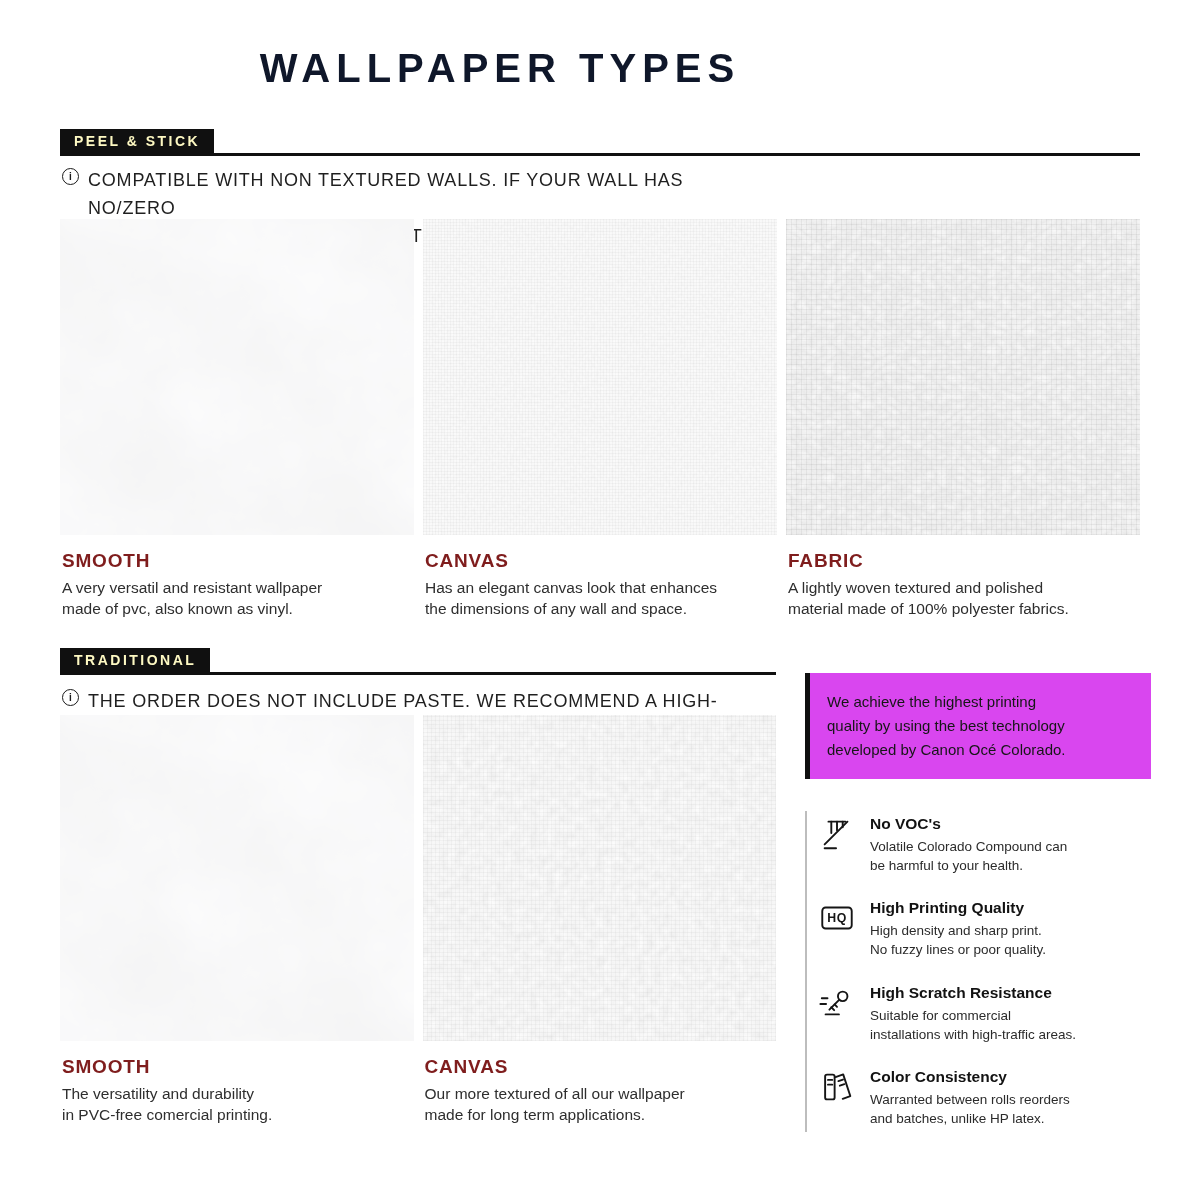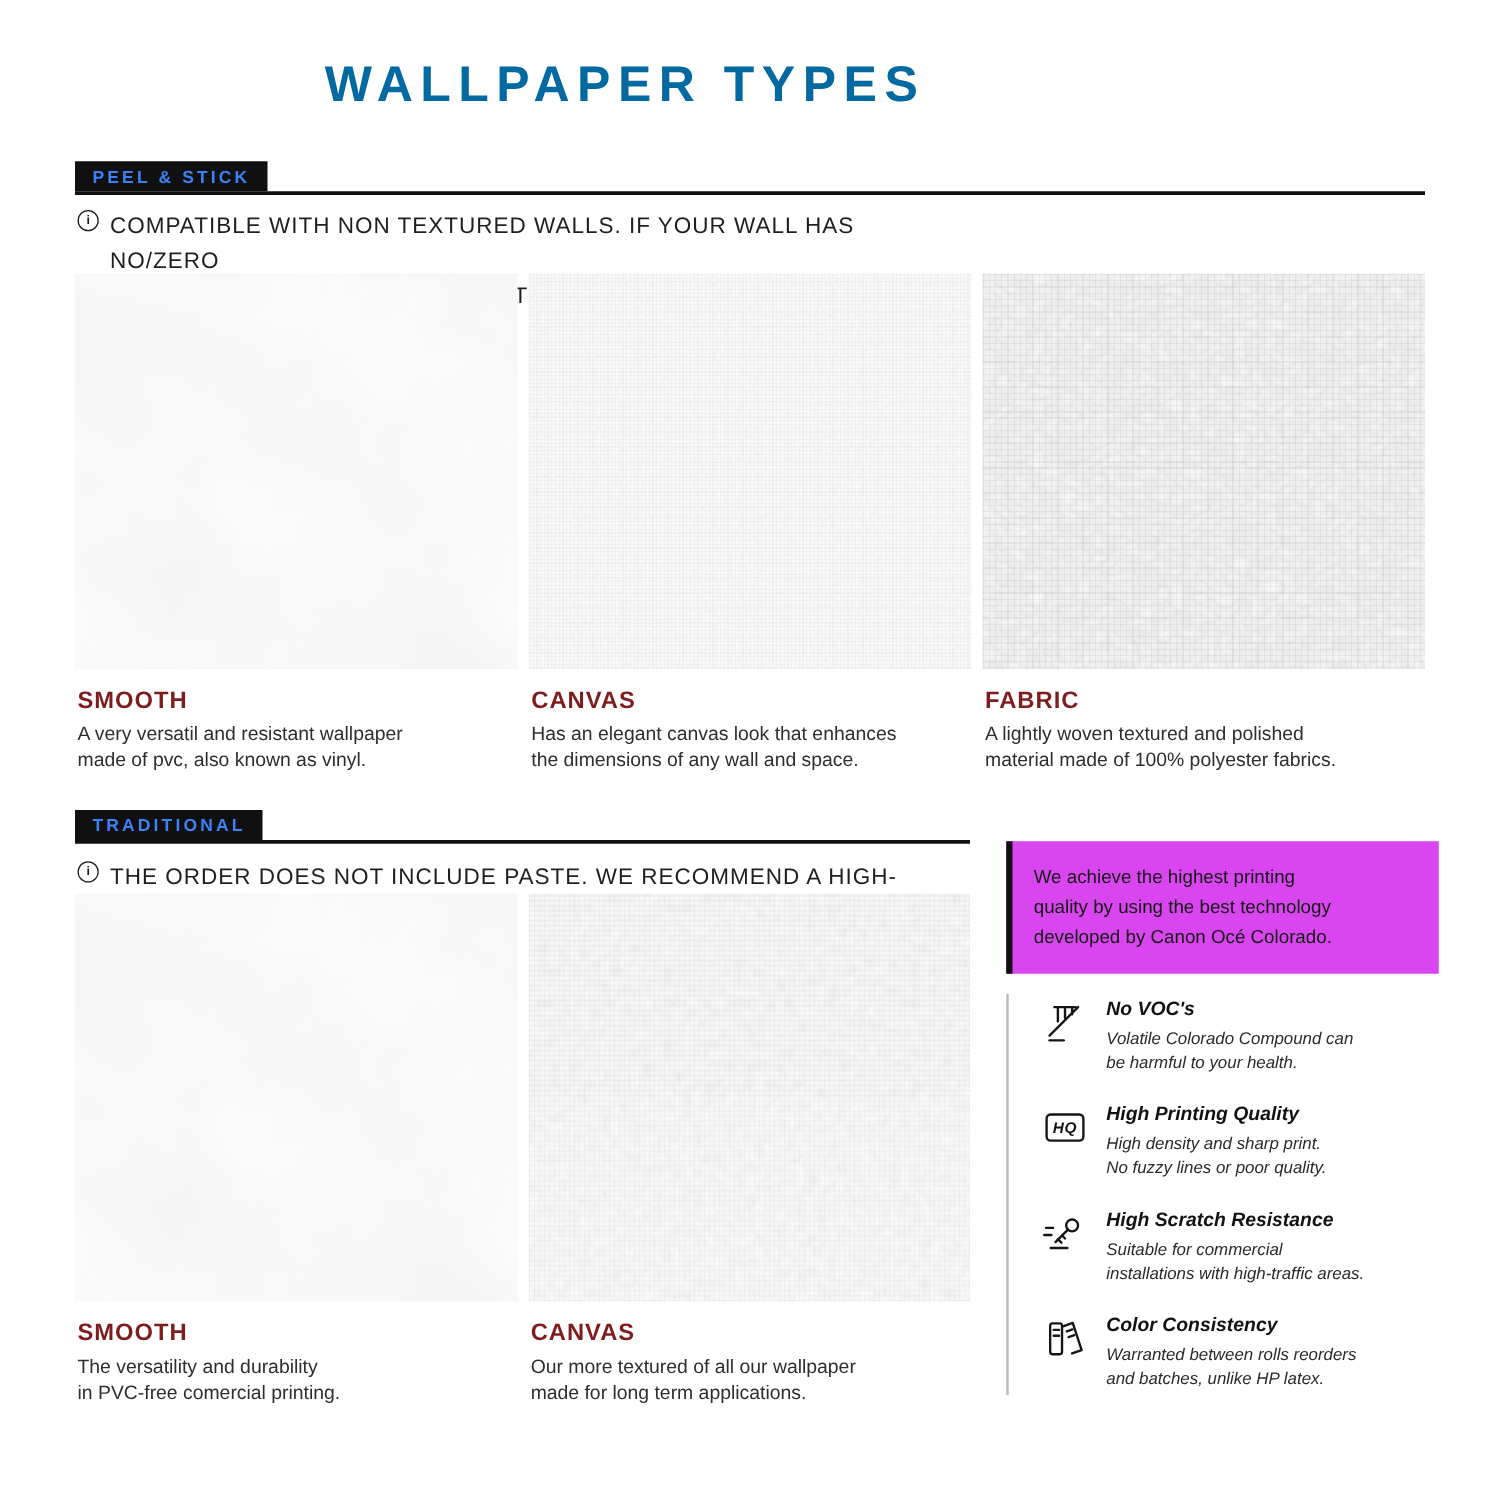--- a/index.html
+++ b/index.html
@@ -2,27 +2,27 @@
 <html><head>
 <meta charset="utf-8">
 <style>
   html,body{margin:0;padding:0;background:#ffffff;}
   body{font-family:"Liberation Sans","DejaVu Sans",sans-serif;color:#1a1a1a;}
   .page{position:relative;width:1200px;height:1200px;background:#fff;overflow:hidden;}
 
   
   .page-title{
     position:absolute;left:0;top:46px;width:1000px;margin:0;
-    text-align:center;font-size:40px;font-weight:700;letter-spacing:6px;color:#0369a1;
+    text-align:center;font-size:40px;font-weight:700;letter-spacing:6px;color:#0f172a;
   }
 
   
   .section-header{position:absolute;border-bottom:3px solid #101010;}
   .section-header .badge{
-    display:inline-block;background:#101010;color:#3b82f6;
+    display:inline-block;background:#101010;color:#fef9c3;
     font-size:14px;font-weight:700;letter-spacing:2.5px;
     padding:5px 14px 4px 14px;line-height:15px;
   }
   .sec1{left:60px;top:129px;width:1080px;}
   .sec2{left:60px;top:648px;width:716px;}
 
   
   .note{position:absolute;display:flex;gap:9px;align-items:flex-start;}
   .note1{left:62px;top:167px;width:640px;}
   .note2{left:62px;top:688px;width:720px;}
@@ -69,21 +69,21 @@
   }
 
   
   .quality-panel{position:absolute;left:805px;top:673px;width:346px;}
   .quote-box{
     background:#d946ef;border-left:5px solid #0f0f0f;
     padding:17px 16px 17px 17px;box-sizing:border-box;
   }
   .quote-text{font-size:15px;line-height:1.6;color:#161616;white-space:pre-line;}
   .feature-list{
-    margin-top:16px;border-left:2px solid #bdbdbd;padding:4px 0 4px 26px;font-style:italic;
+    margin-top:32px;border-left:2px solid #bdbdbd;padding:4px 0 4px 11px;
   }
   .feature-item{display:flex;gap:14px;margin-bottom:24px;align-items:flex-start;}
   .feature-item:last-child{margin-bottom:0;}
   .f-icon{width:38px;height:38px;flex:0 0 auto;stroke:#151515;stroke-width:2;
     fill:none;stroke-linecap:round;stroke-linejoin:round;}
   .f-icon text{fill:#151515;stroke:none;font-weight:700;font-size:13px;
     font-family:"Liberation Sans","DejaVu Sans",sans-serif;letter-spacing:0.5px;}
   .feature-title{font-size:15.5px;font-weight:700;color:#121212;margin:0 0 4px 0;}
   .feature-desc{font-size:13.5px;line-height:1.42;color:#2b2b2b;white-space:pre-line;}
 </style>

